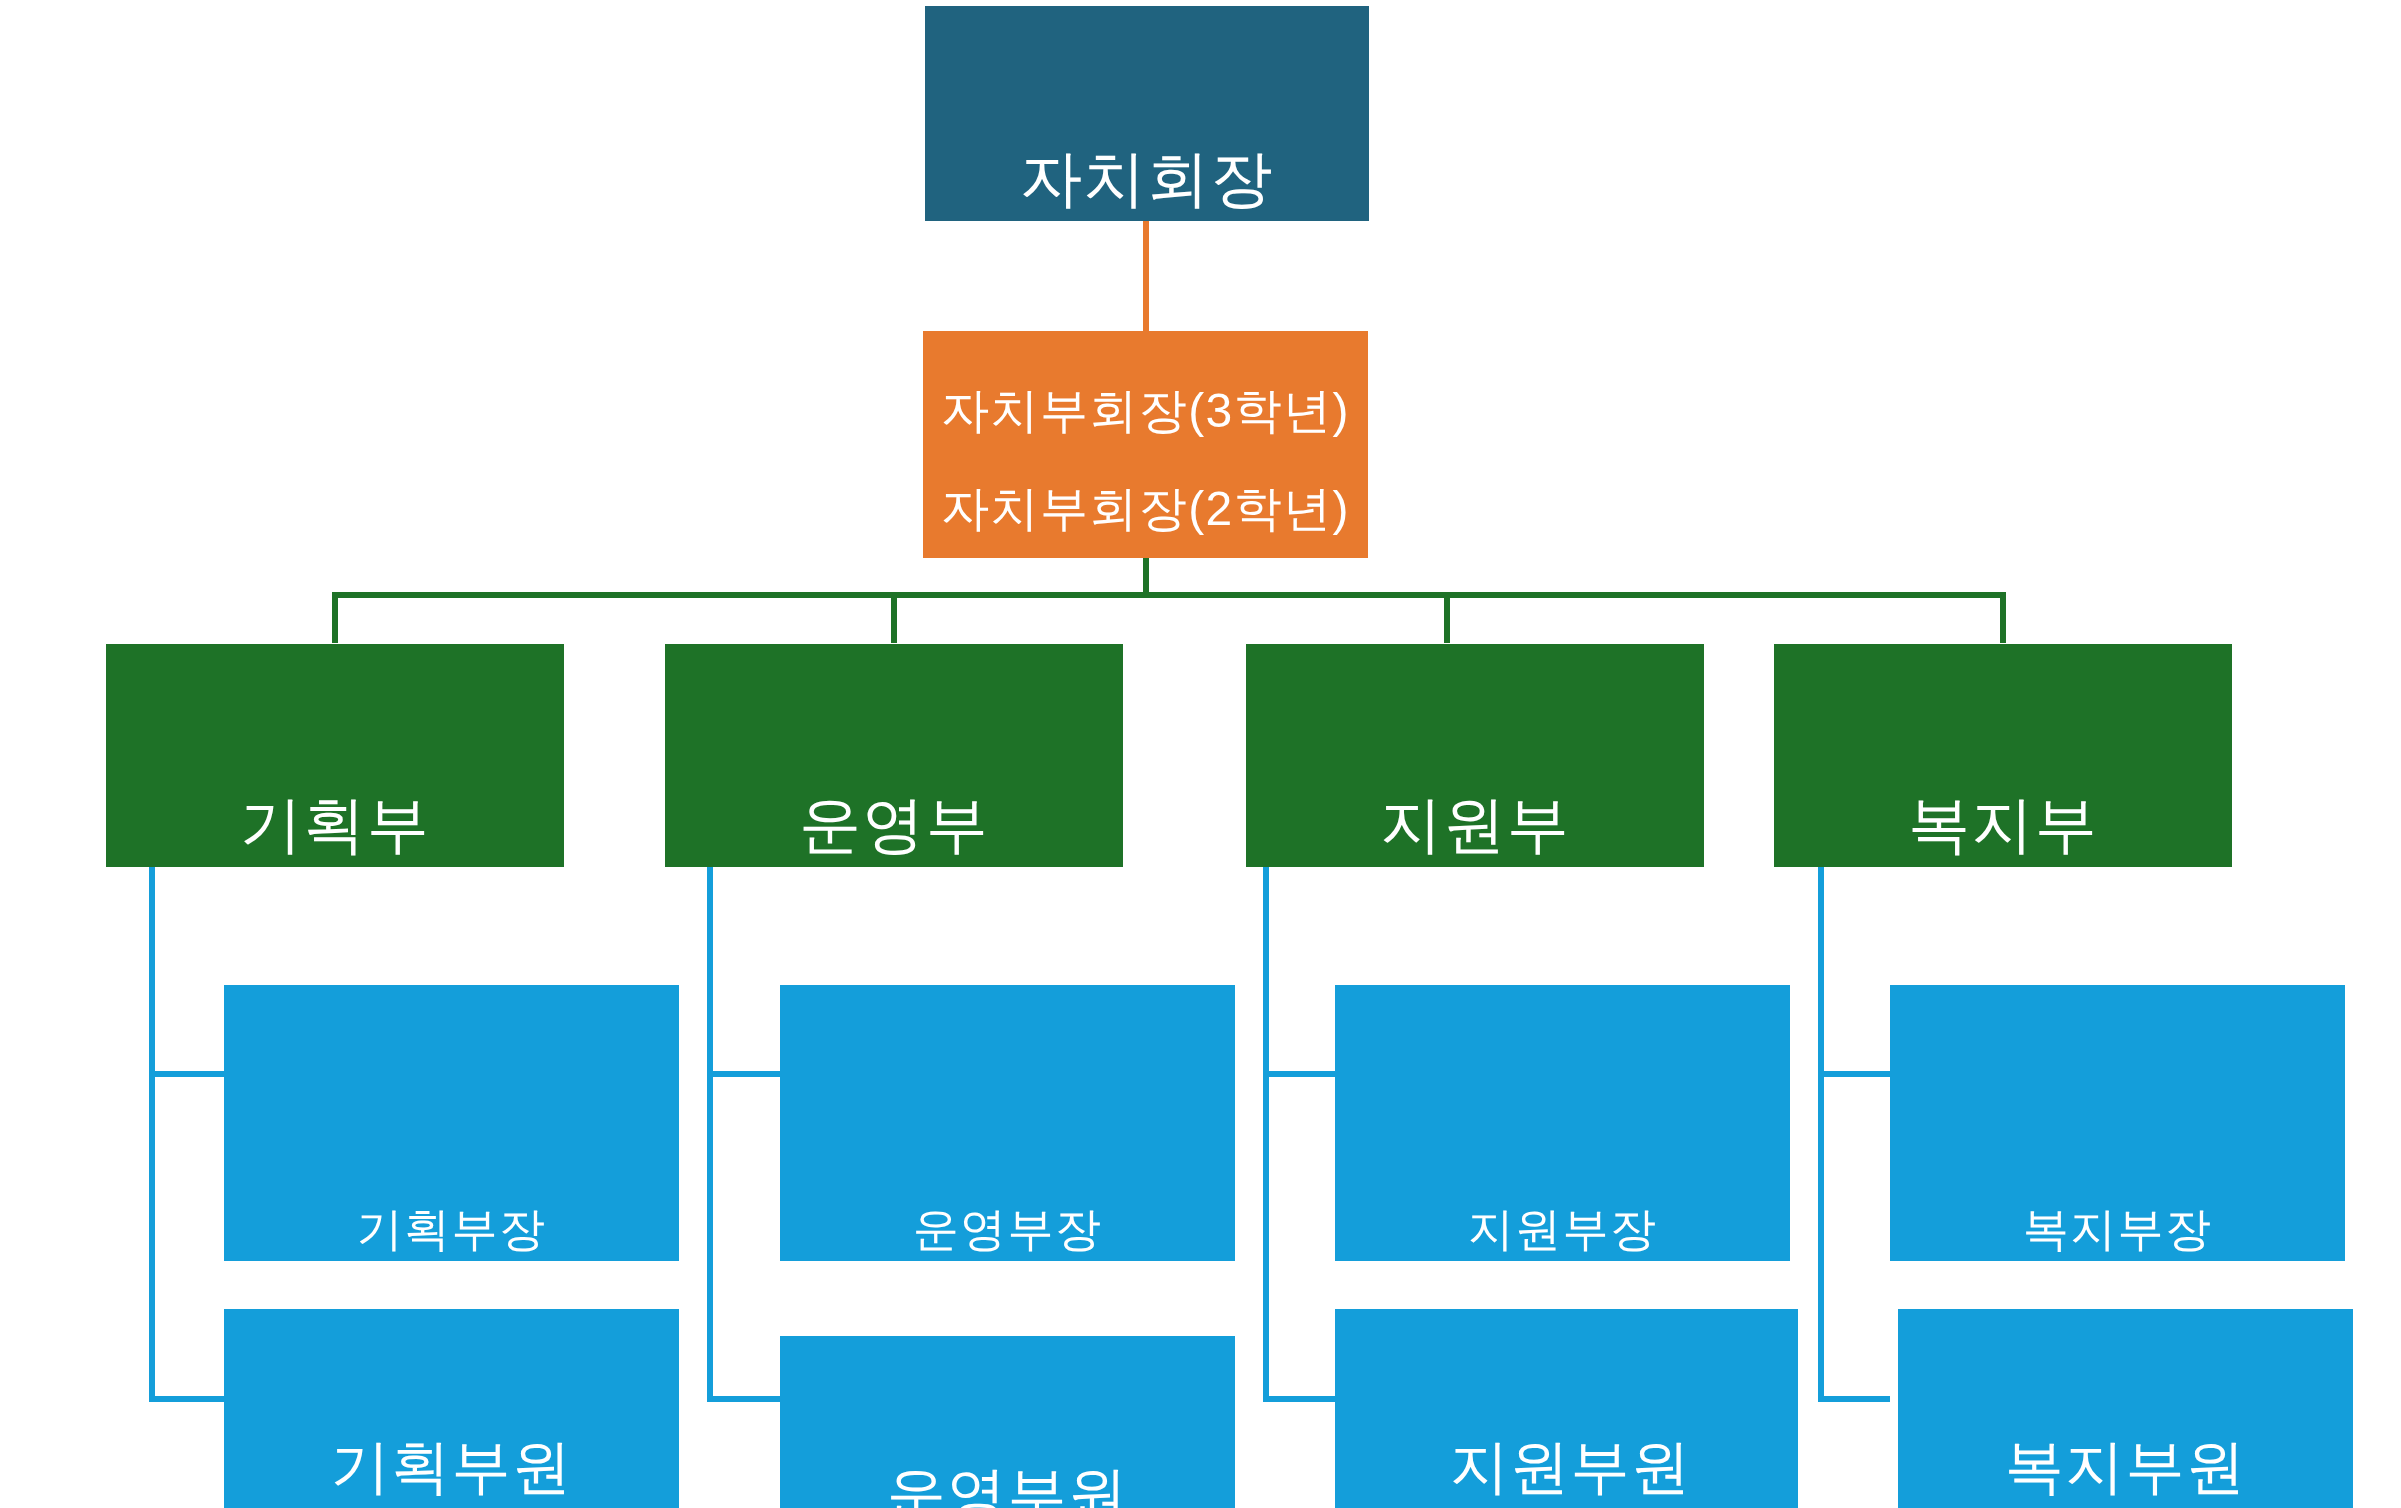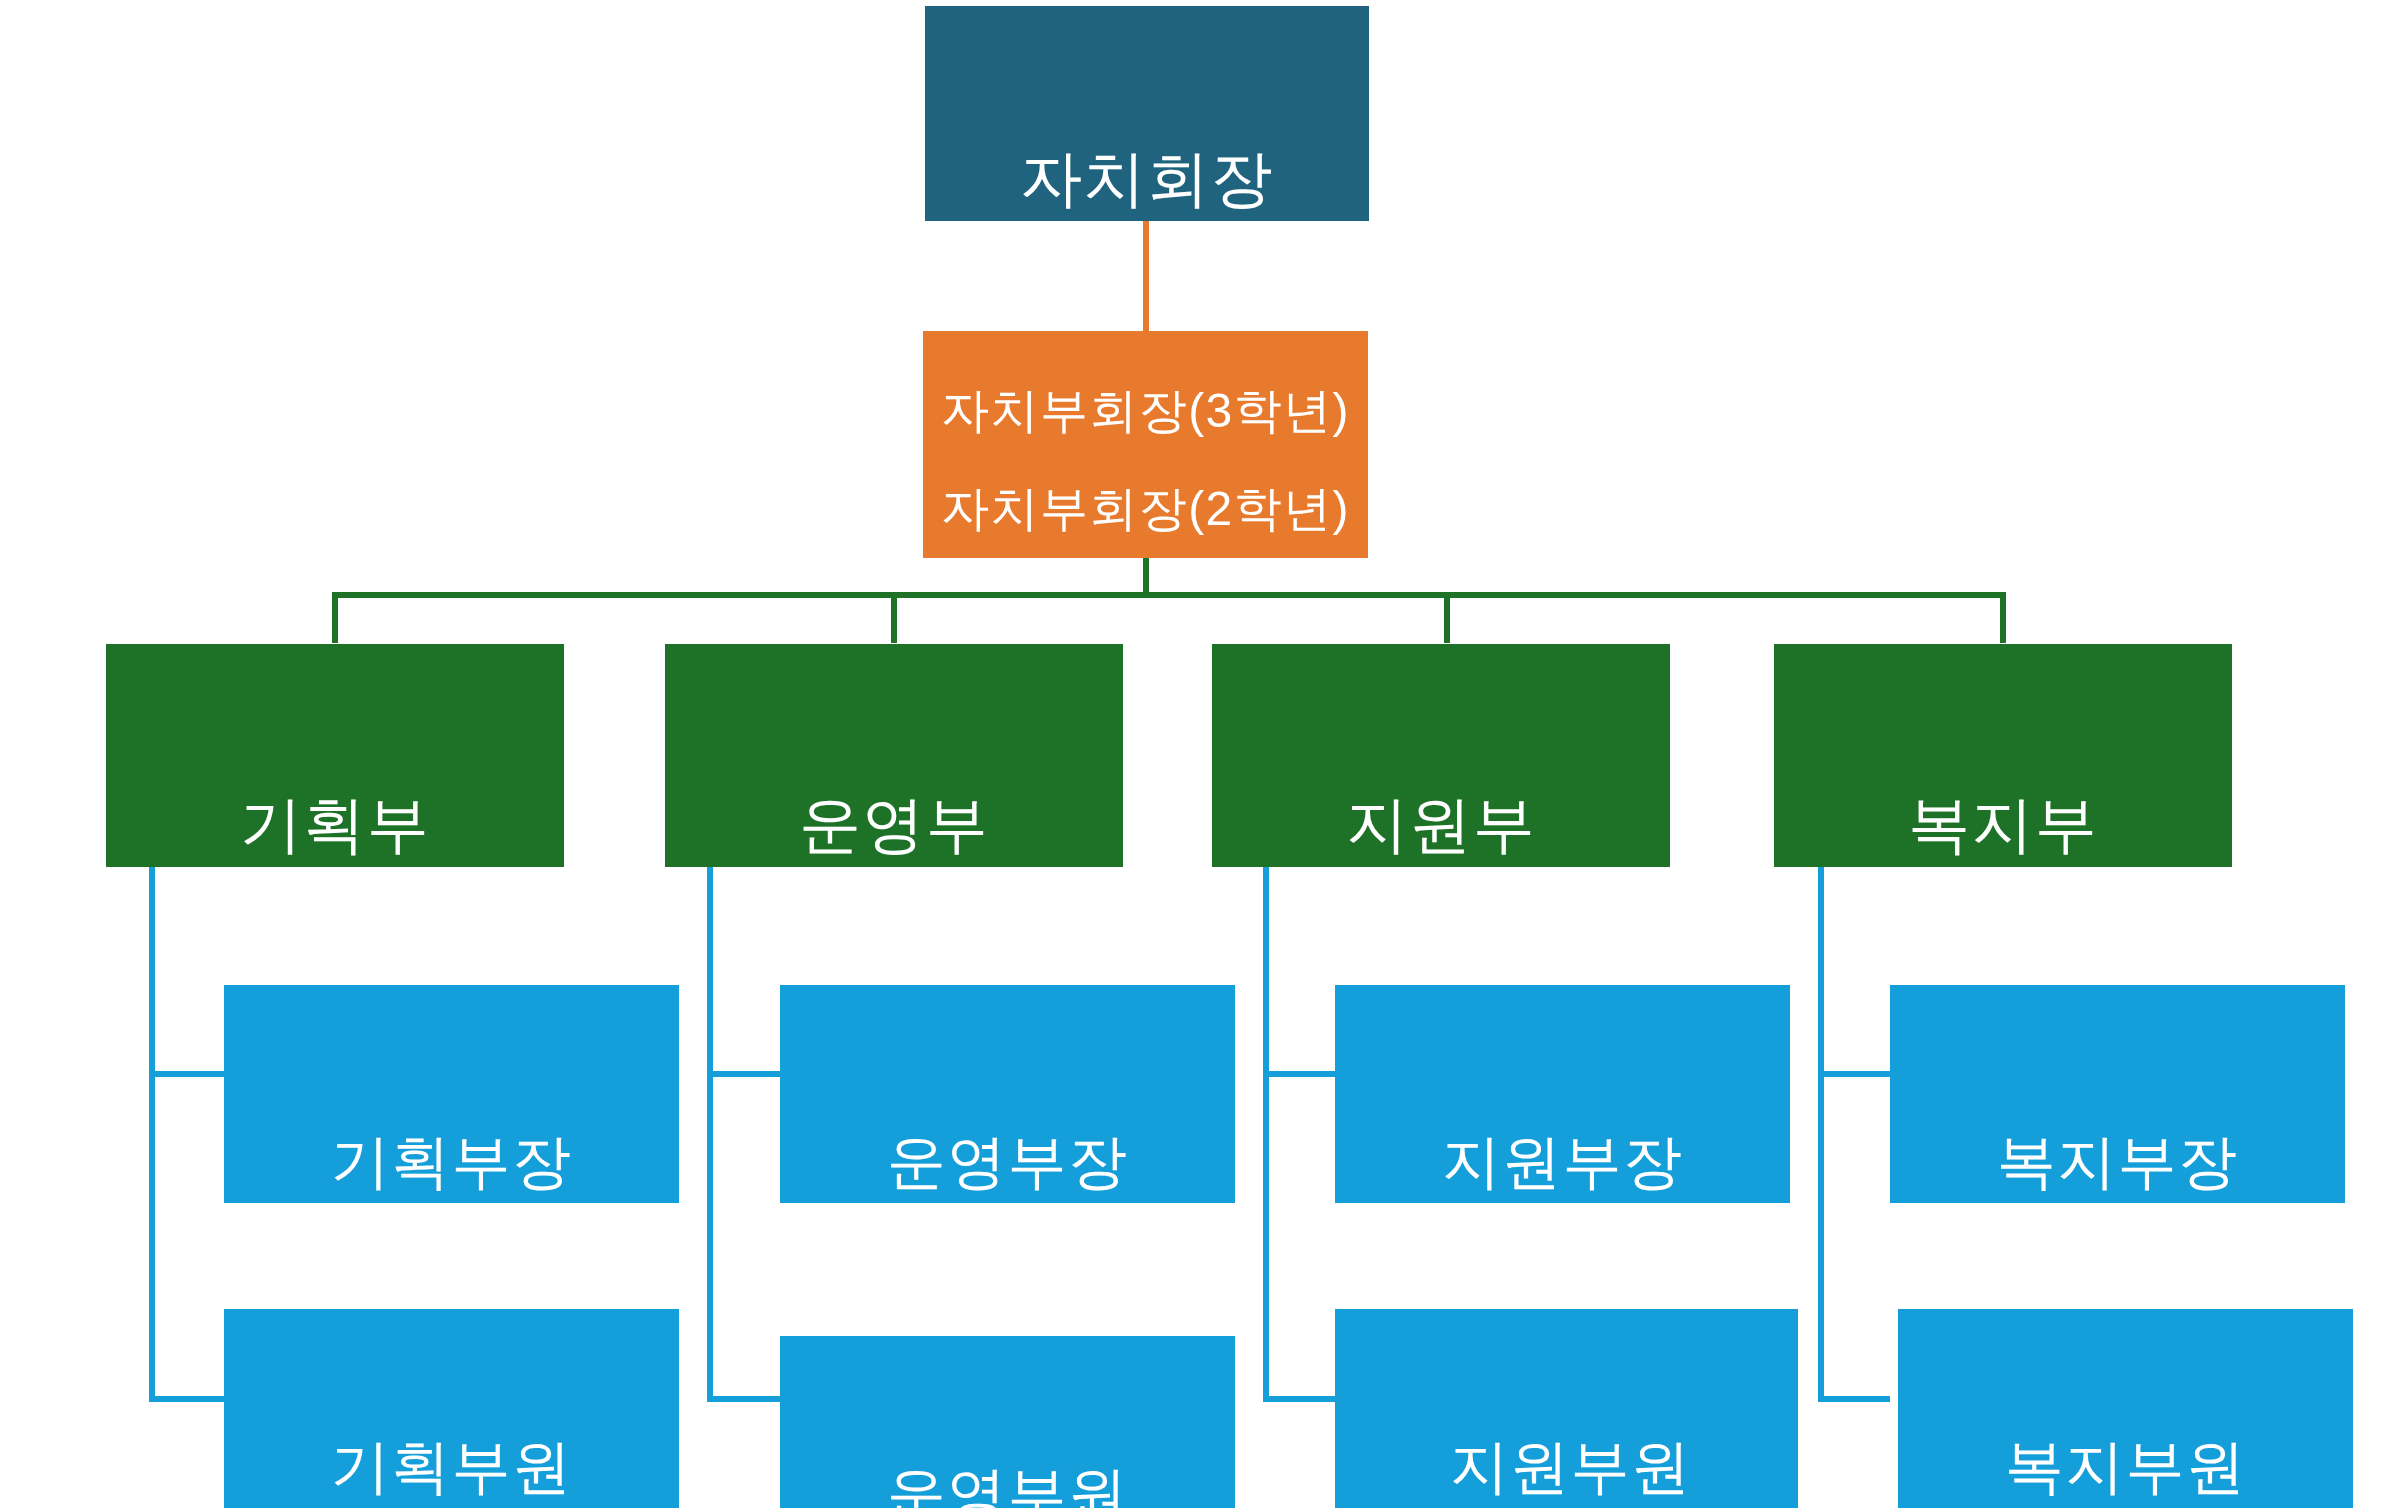--- a/index.html
+++ b/index.html
@@ -29,37 +29,37 @@
   #conn-vice-rail{left:1143px;top:558px;width:5.6px;height:40px;}
   
   #green-rail{left:335px;top:592px;width:1671px;height:5.6px;}
   #green-stub-0{left:332px;top:592px;width:5.6px;height:51px;}
   #green-stub-1{left:891px;top:592px;width:5.6px;height:51px;}
   #green-stub-2{left:1444px;top:592px;width:5.6px;height:51px;}
   #green-stub-3{left:2000px;top:592px;width:5.6px;height:51px;}
 
   
   .dept-box{top:644px;height:223px;width:458px;background:var(--dept,#1E7227);font-size:62px;}
-  #dept-box-0{left:106px;} #dept-box-1{left:665px;} #dept-box-2{left:1212px;} #dept-box-3{left:1774px;}
+  #dept-box-0{left:106px;} #dept-box-1{left:665px;} #dept-box-2{left:1246px;} #dept-box-3{left:1774px;}
 
   
   .blue-rail{top:867px;width:5.6px;height:535px;}
   #blue-rail-0{left:149px;} #blue-rail-1{left:707px;} #blue-rail-2{left:1263px;} #blue-rail-3{left:1818px;}
 
   
   .head-stub{top:1071px;height:5.6px;}
   #head-stub-0{left:149px;width:75px;} #head-stub-1{left:707px;width:74px;}
   #head-stub-2{left:1263px;width:72px;} #head-stub-3{left:1818px;width:72px;}
   
   .member-stub{top:1396px;height:5.6px;}
   #member-stub-0{left:149px;width:75px;} #member-stub-1{left:707px;width:74px;}
   #member-stub-2{left:1263px;width:72px;} #member-stub-3{left:1818px;width:72px;}
 
   
-  .head-box{top:985px;height:218px;width:455px;background:var(--child,#149EDA);font-size:59px;}
+  .head-box{top:985px;height:276px;width:455px;background:var(--child,#149EDA);font-size:46px;}
   #head-box-0{left:224px;} #head-box-1{left:780px;} #head-box-2{left:1335px;} #head-box-3{left:1890px;}
 
   
   .member-box{top:1309px;height:199px;width:455px;background:var(--child,#149EDA);font-size:59px;}
   #member-box-0{left:224px;} #member-box-1{left:780px;margin-top:27px;} #member-box-2{left:1335px;padding-left:8px;} #member-box-3{left:1898px;}
 </style>
 </head>
 <body>
 
 <div class="canvas">

